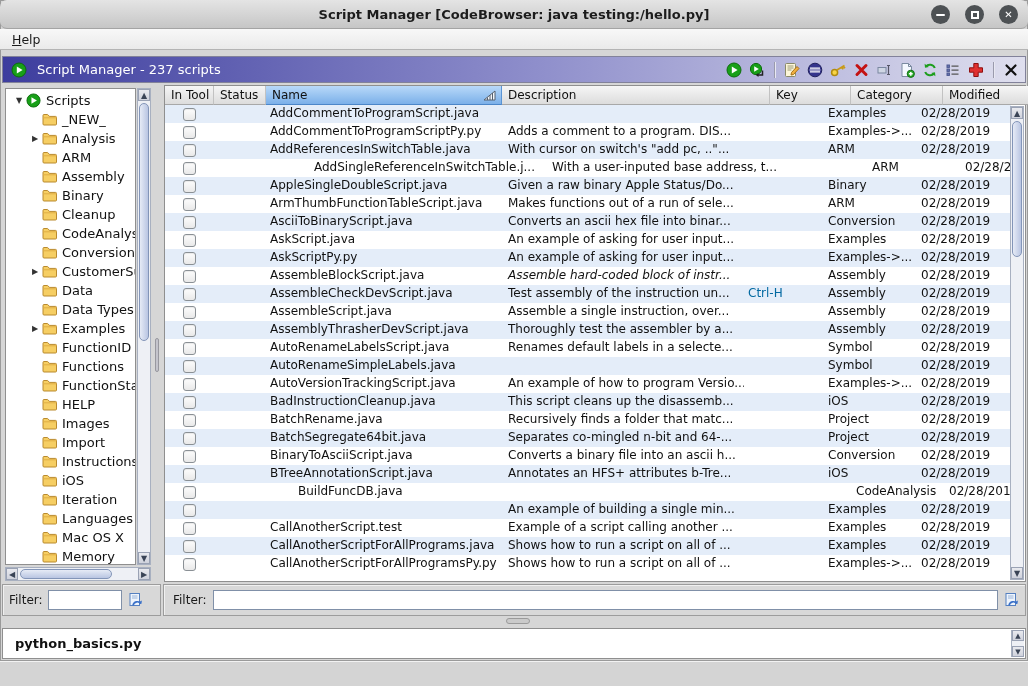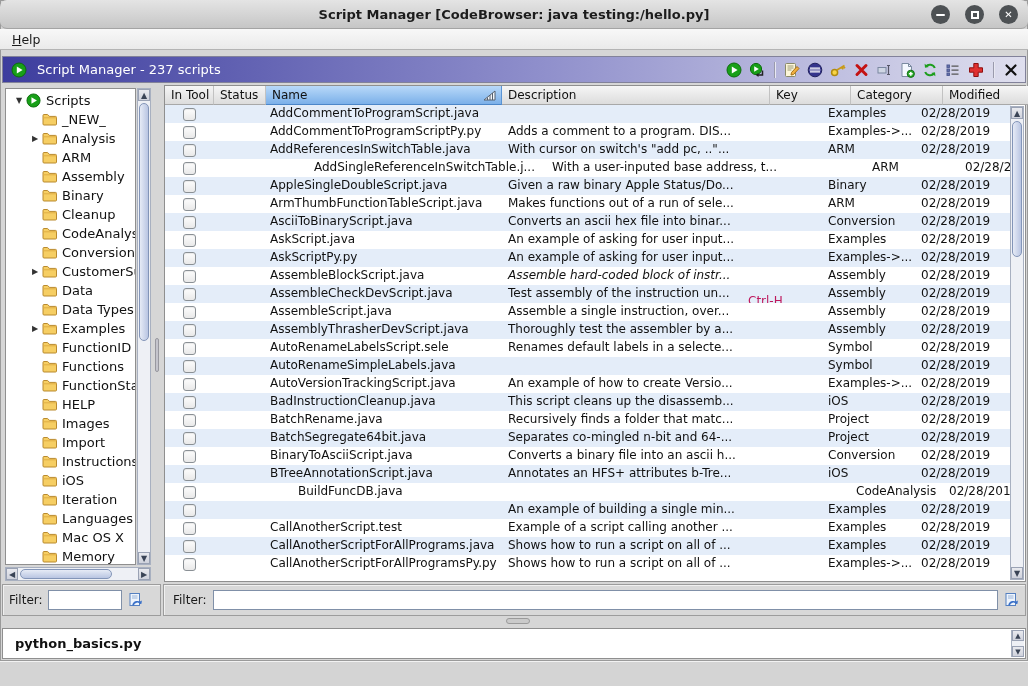--- a/index.html
+++ b/index.html
@@ -79,21 +79,21 @@
   .sorticon { margin-left:auto; margin-right:5px; display:flex; }
   .table-body { position:absolute; left:0; top:19px; right:14px; bottom:0; overflow:hidden; }
   .trow { height:18px; display:flex; font-size:12px; line-height:17px; color:#111; }
   .trow.alt { background:#e4edf9; }
   .tcell { flex:none; overflow:hidden; white-space:nowrap; }
   .cell-intool { display:flex; align-items:center; justify-content:center; }
   .checkbox { width:13px; height:13px; border:1px solid #8a9095; border-radius:3px;
     background:linear-gradient(#fdfdfd,#e9e9e9); box-shadow:inset 0 1px 1px rgba(0,0,0,.08); }
   .cell-name { padding-left:4px; }
   .cell-desc { padding-left:6px; }
-  .cell-key { padding-left:4px; color:#be185d;margin-top:8px; }
+  .cell-key { padding-left:4px; color:#0369a1; }
   .cell-cat { padding-left:3px; }
   .cell-mod { padding-left:4px; }
 
   
   .filter-left, .filter-right { position:absolute; top:584px; height:32px; background:#d8d8d8;
     border:1px solid #9c9c9c; box-shadow:inset 1px 1px 0 #f0f0f0; display:flex; align-items:center; }
   .filter-left { left:2px; width:159px; padding:0 4px 0 6px; }
   .filter-right { left:163px; right:2px; padding:0 6px 0 9px; }
   .filter-label { font-size:12px; color:#1a1a1a; flex:none; }
   .filter-input { height:20px; border:1px solid #8090a8; background:#fff; font-size:12px;
@@ -670,21 +670,21 @@
           <div class="tcell cell-desc" style="width: 242px;">Thoroughly test the assembler by a...</div>
           <div class="tcell cell-key" style="width: 81px;"></div>
           <div class="tcell cell-cat" style="width: 92px;">Assembly</div>
           <div class="tcell cell-mod" style="width: 94px;">02/28/2019</div>
         </div>
         <div class="trow">
           <div class="tcell cell-intool" style="width: 49px;">
             <div class="checkbox"></div>
           </div>
           <div class="tcell cell-status" style="width: 52px;"></div>
-          <div class="tcell cell-name" style="width: 236px;">AutoRenameLabelsScript.sele</div>
+          <div class="tcell cell-name" style="width: 236px;">AutoRenameLabelsScript.java</div>
           <div class="tcell cell-desc" style="width: 242px;">Renames default labels in a selecte...</div>
           <div class="tcell cell-key" style="width: 81px;"></div>
           <div class="tcell cell-cat" style="width: 92px;">Symbol</div>
           <div class="tcell cell-mod" style="width: 94px;">02/28/2019</div>
         </div>
         <div class="trow alt">
           <div class="tcell cell-intool" style="width: 49px;">
             <div class="checkbox"></div>
           </div>
           <div class="tcell cell-status" style="width: 52px;"></div>
@@ -693,21 +693,21 @@
           <div class="tcell cell-key" style="width: 81px;"></div>
           <div class="tcell cell-cat" style="width: 92px;">Symbol</div>
           <div class="tcell cell-mod" style="width: 94px;">02/28/2019</div>
         </div>
         <div class="trow">
           <div class="tcell cell-intool" style="width: 49px;">
             <div class="checkbox"></div>
           </div>
           <div class="tcell cell-status" style="width: 52px;"></div>
           <div class="tcell cell-name" style="width: 236px;">AutoVersionTrackingScript.java</div>
-          <div class="tcell cell-desc" style="width: 242px;">An example of how to create Versio...</div>
+          <div class="tcell cell-desc" style="width: 242px;">An example of how to program Versio...</div>
           <div class="tcell cell-key" style="width: 81px;"></div>
           <div class="tcell cell-cat" style="width: 92px;">Examples-&gt;...</div>
           <div class="tcell cell-mod" style="width: 94px;">02/28/2019</div>
         </div>
         <div class="trow alt">
           <div class="tcell cell-intool" style="width: 49px;">
             <div class="checkbox"></div>
           </div>
           <div class="tcell cell-status" style="width: 52px;"></div>
           <div class="tcell cell-name" style="width: 236px;">BadInstructionCleanup.java</div>

